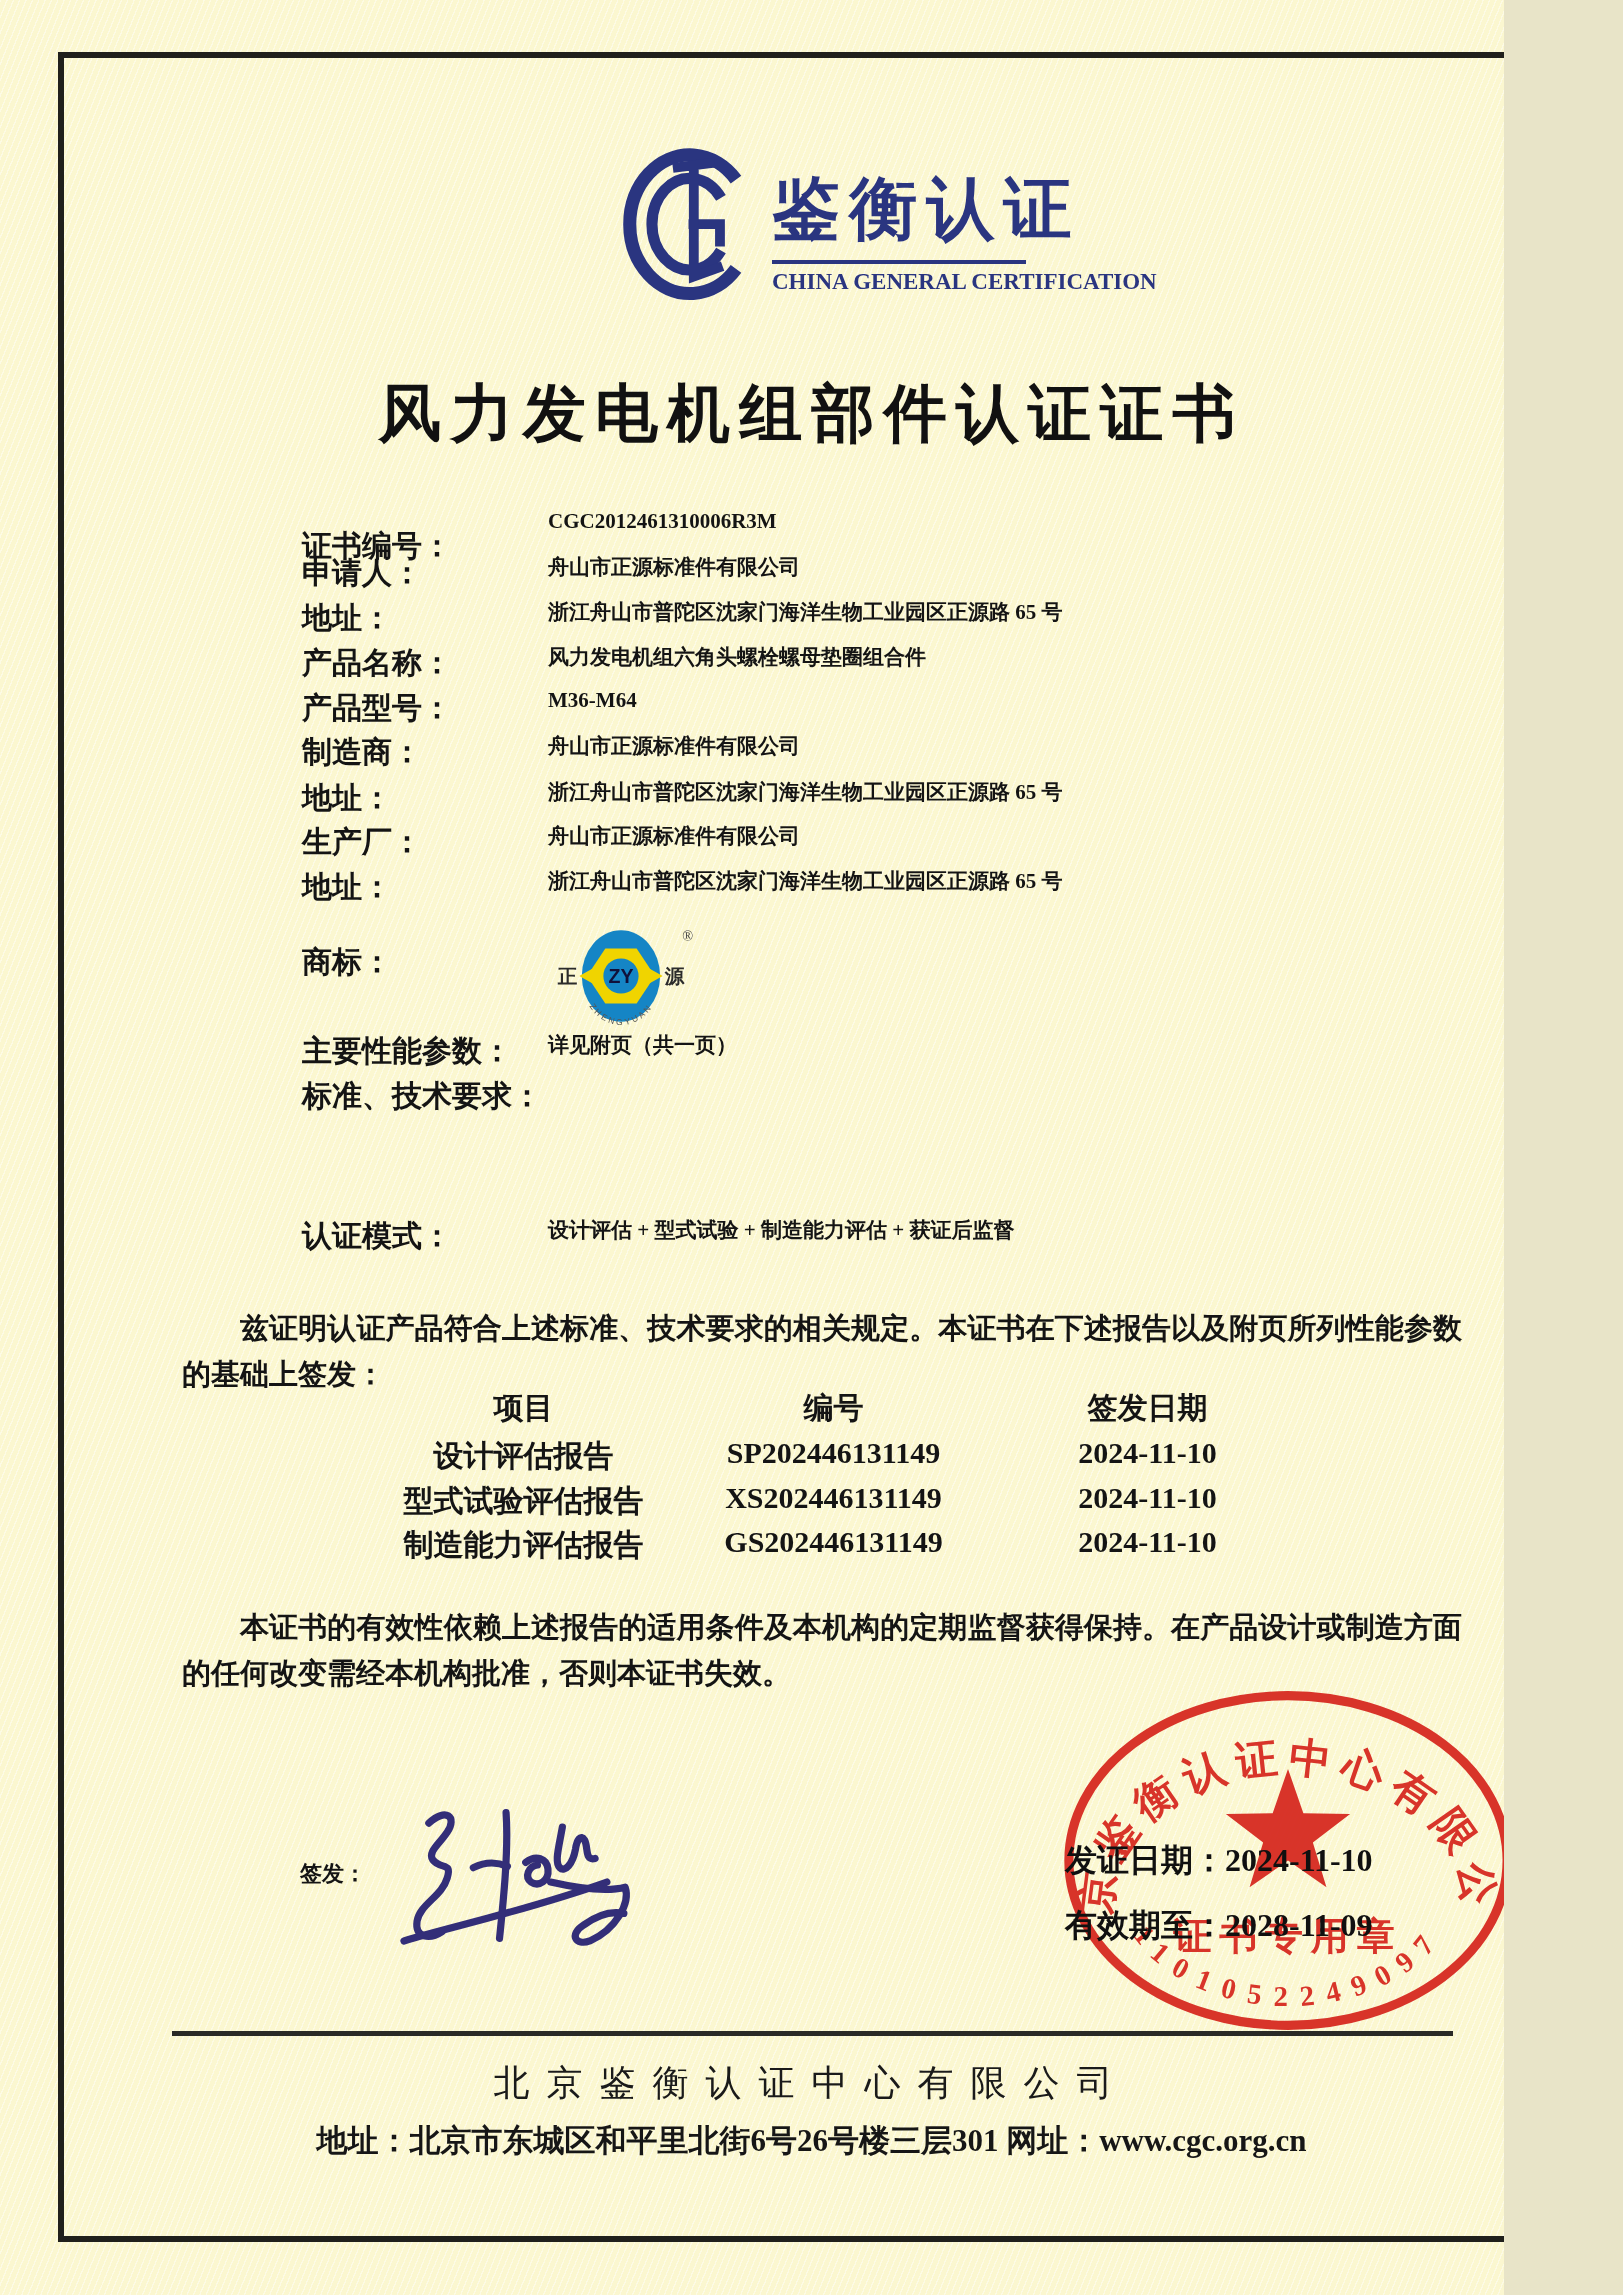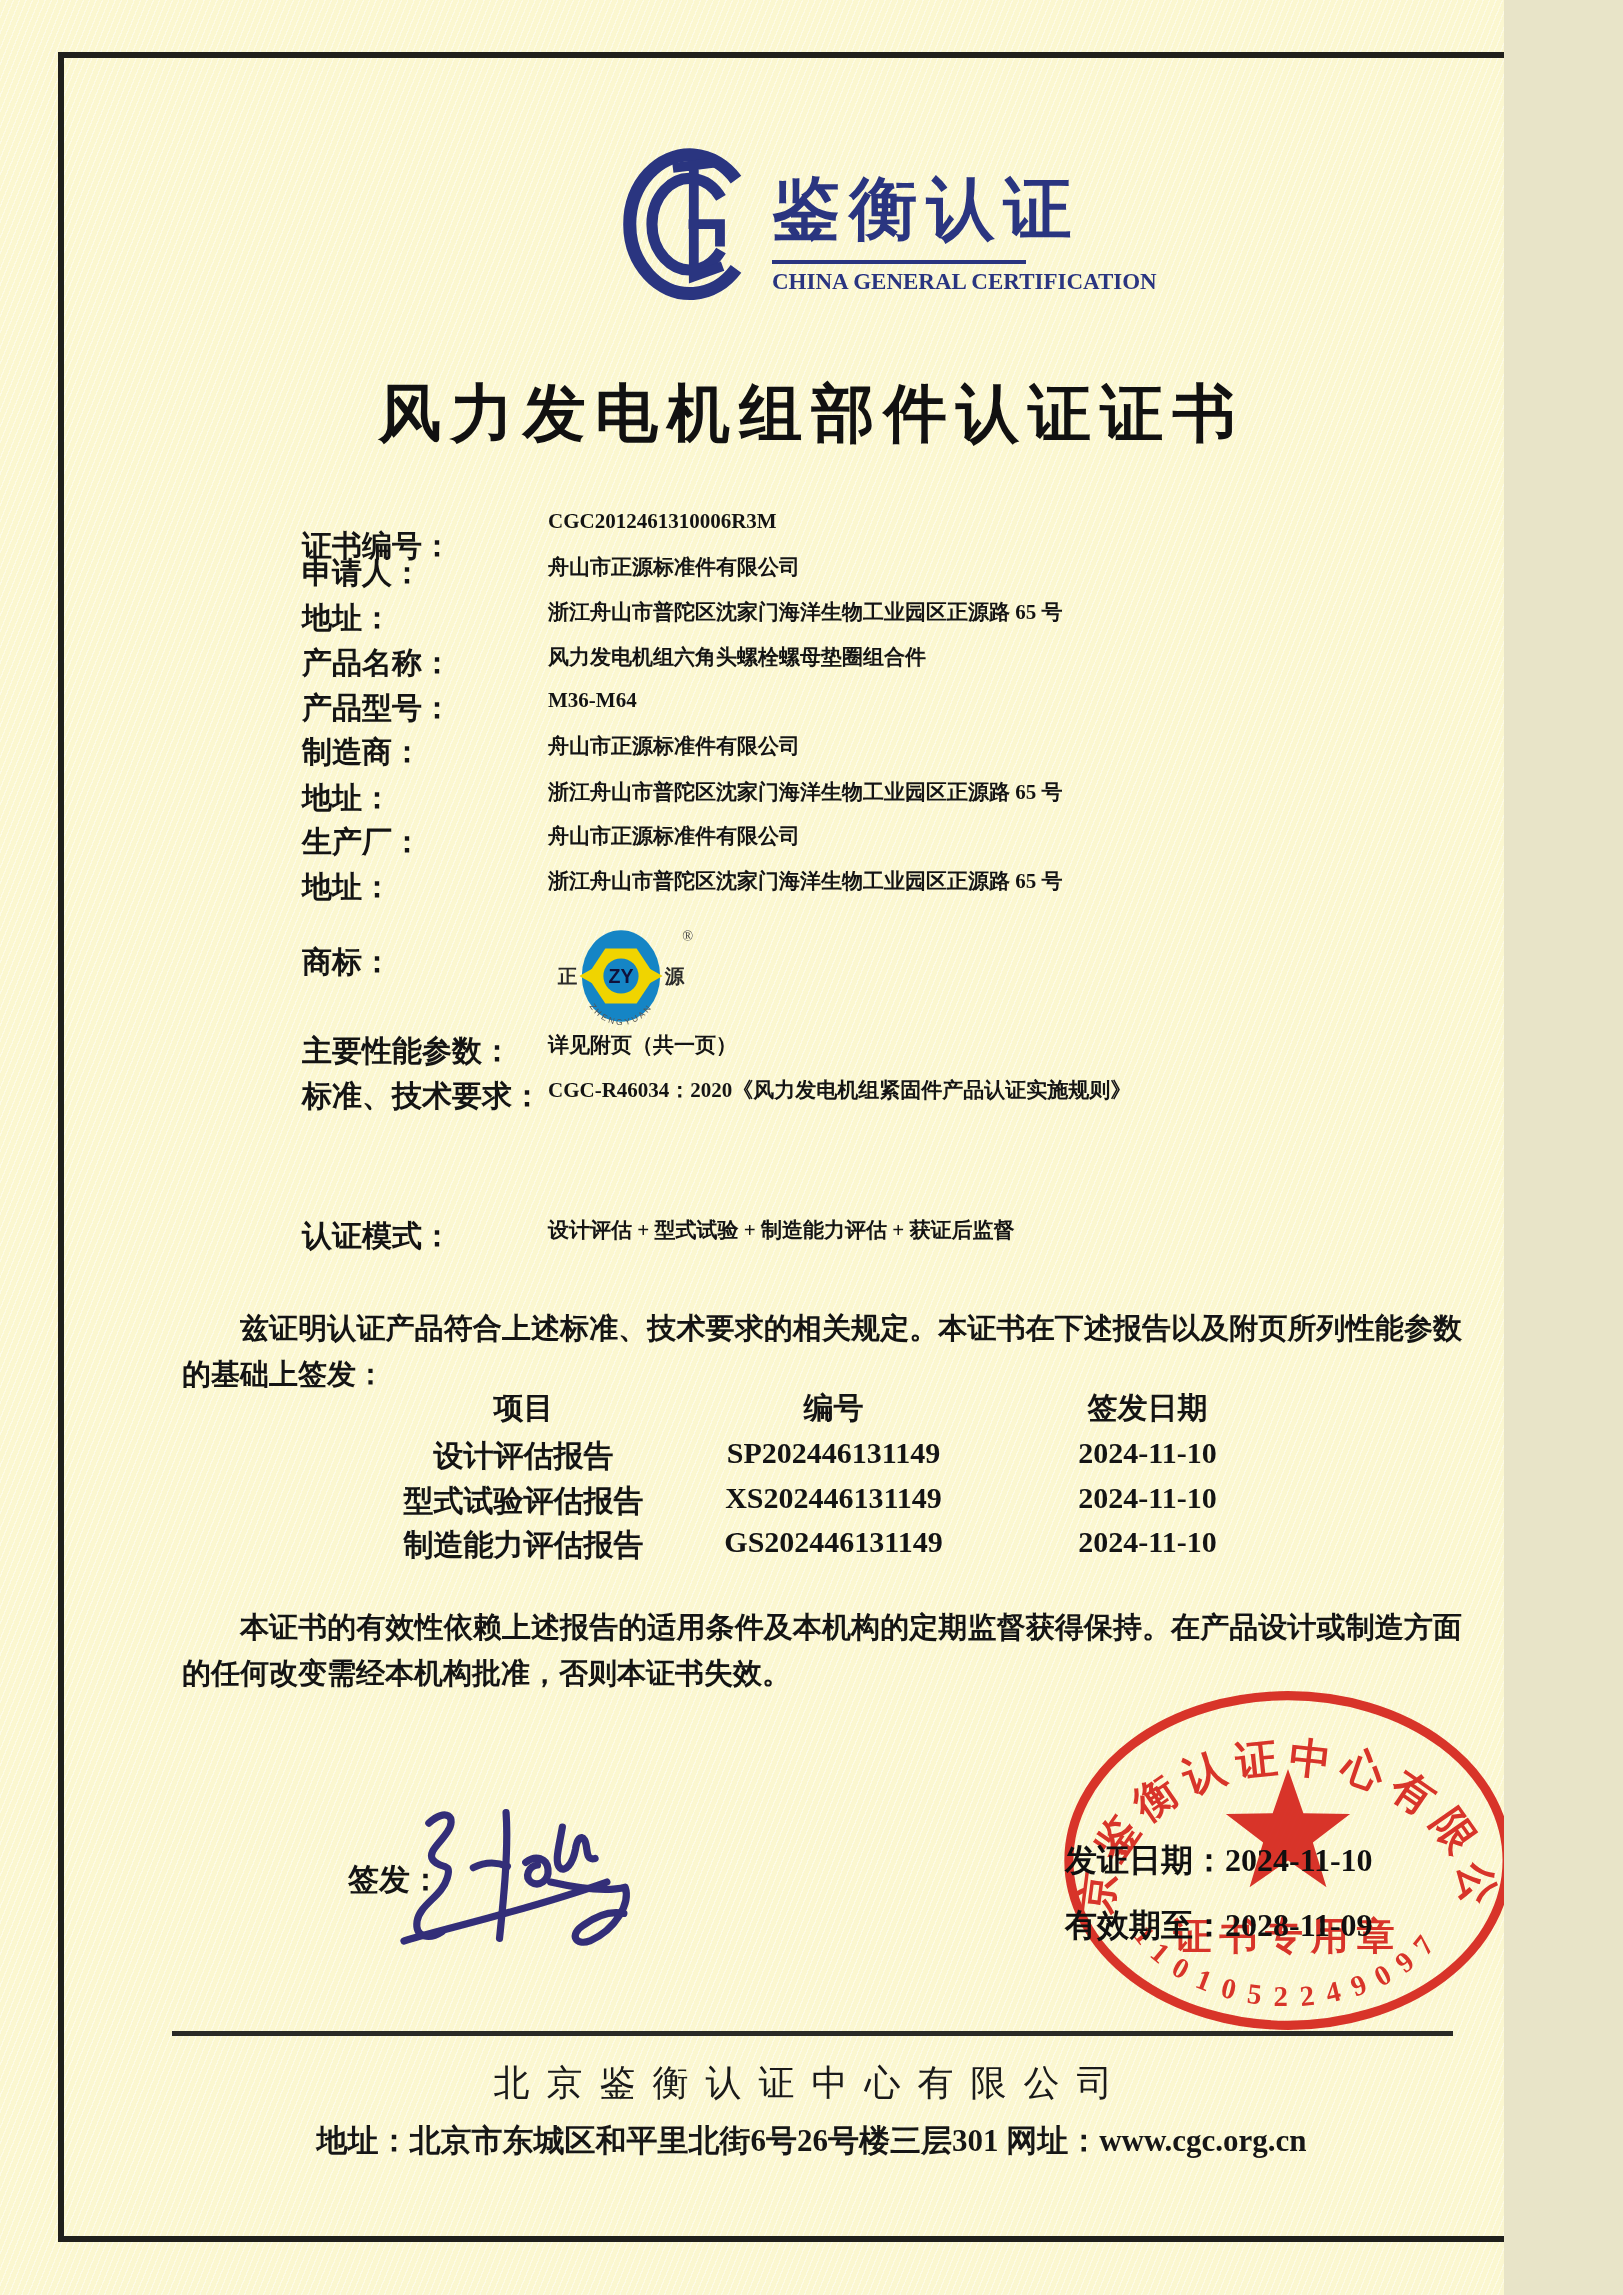--- a/index.html
+++ b/index.html
@@ -125,21 +125,20 @@
     <path id="tm-arc" d="M 82,142 A 60,70 0 0 0 178,142" fill="none"></path>
     <text font-size="13" letter-spacing="4" fill="#555" font-family="Liberation Sans, sans-serif">
       <textPath href="#tm-arc" startOffset="50%" text-anchor="middle">ZHENGYUAN</textPath>
     </text>
     <text x="224" y="42" font-size="22" fill="#444" font-family="Liberation Serif, serif">®</text>
   </svg>
 
   <div class="lbl" style="top:1031px">主要性能参数：</div>
   <div class="val" style="top:1031px">详见附页（共一页）</div>
   <div class="lbl" style="top:1076px">标准、技术要求：</div>
-  <div class="val" style="top:1076px">CGC-R46034：2020《风力发电机组紧固件产品认证实施规则》</div>
   <div class="lbl" style="top:1216px">认证模式：</div>
   <div class="val" style="top:1216px">设计评估 + 型式试验 + 制造能力评估 + 获证后监督</div>
 
   <div class="para" style="top:1305px">兹证明认证产品符合上述标准、技术要求的相关规定。本证书在下述报告以及附页所列性能参数的基础上签发：</div>
 
   <div class="tcell tc1" style="top:1388px">项目</div>
   <div class="tcell tc2" style="top:1388px">编号</div>
   <div class="tcell tc3" style="top:1388px">签发日期</div>
 
   <div class="tcell tc1" style="top:1436px">设计评估报告</div>
@@ -149,21 +148,21 @@
   <div class="tcell tc1" style="top:1481px">型式试验评估报告</div>
   <div class="tcell tc2" style="top:1481px">XS202446131149</div>
   <div class="tcell tc3" style="top:1481px">2024-11-10</div>
 
   <div class="tcell tc1" style="top:1525px">制造能力评估报告</div>
   <div class="tcell tc2" style="top:1525px">GS202446131149</div>
   <div class="tcell tc3" style="top:1525px">2024-11-10</div>
 
   <div class="para" style="top:1604px">本证书的有效性依赖上述报告的适用条件及本机构的定期监督获得保持。在产品设计或制造方面的任何改变需经本机构批准，否则本证书失效。</div>
 
-  <div class="lbl" style="left:300px;top:1859px;font-size:31px;margin-left:48px;">签发：</div>
+  <div class="lbl" style="left:300px;top:1859px;font-size:22px;">签发：</div>
   <svg class="sig" viewBox="0 0 440 290">
     <g fill="none" stroke="#332e78" stroke-width="11" stroke-linecap="round" stroke-linejoin="round">
       <path d="M 96,52 C 122,28 140,42 124,66 C 112,84 94,96 102,108 C 114,124 132,110 124,136 C 116,164 82,176 78,202 C 74,228 98,230 116,218"></path>
       <path d="M 58,232 C 140,208 250,184 368,142"></path>
       <path d="M 214,36 C 218,92 210,170 204,228"></path>
       <path d="M 164,120 C 184,110 202,112 216,118"></path>
       <path d="M 244,112 C 260,100 276,106 278,122 C 280,140 264,150 252,142 C 242,134 248,118 262,116"></path>
       <path d="M 300,58 C 294,92 288,112 296,120 C 304,128 316,114 320,92 C 322,78 328,68 334,78 C 340,90 334,110 350,106"></path>
       <path d="M 282,142 C 326,152 366,158 396,150 C 404,174 382,214 342,232 C 320,240 310,222 332,208 C 354,192 376,186 394,190"></path>
     </g>

